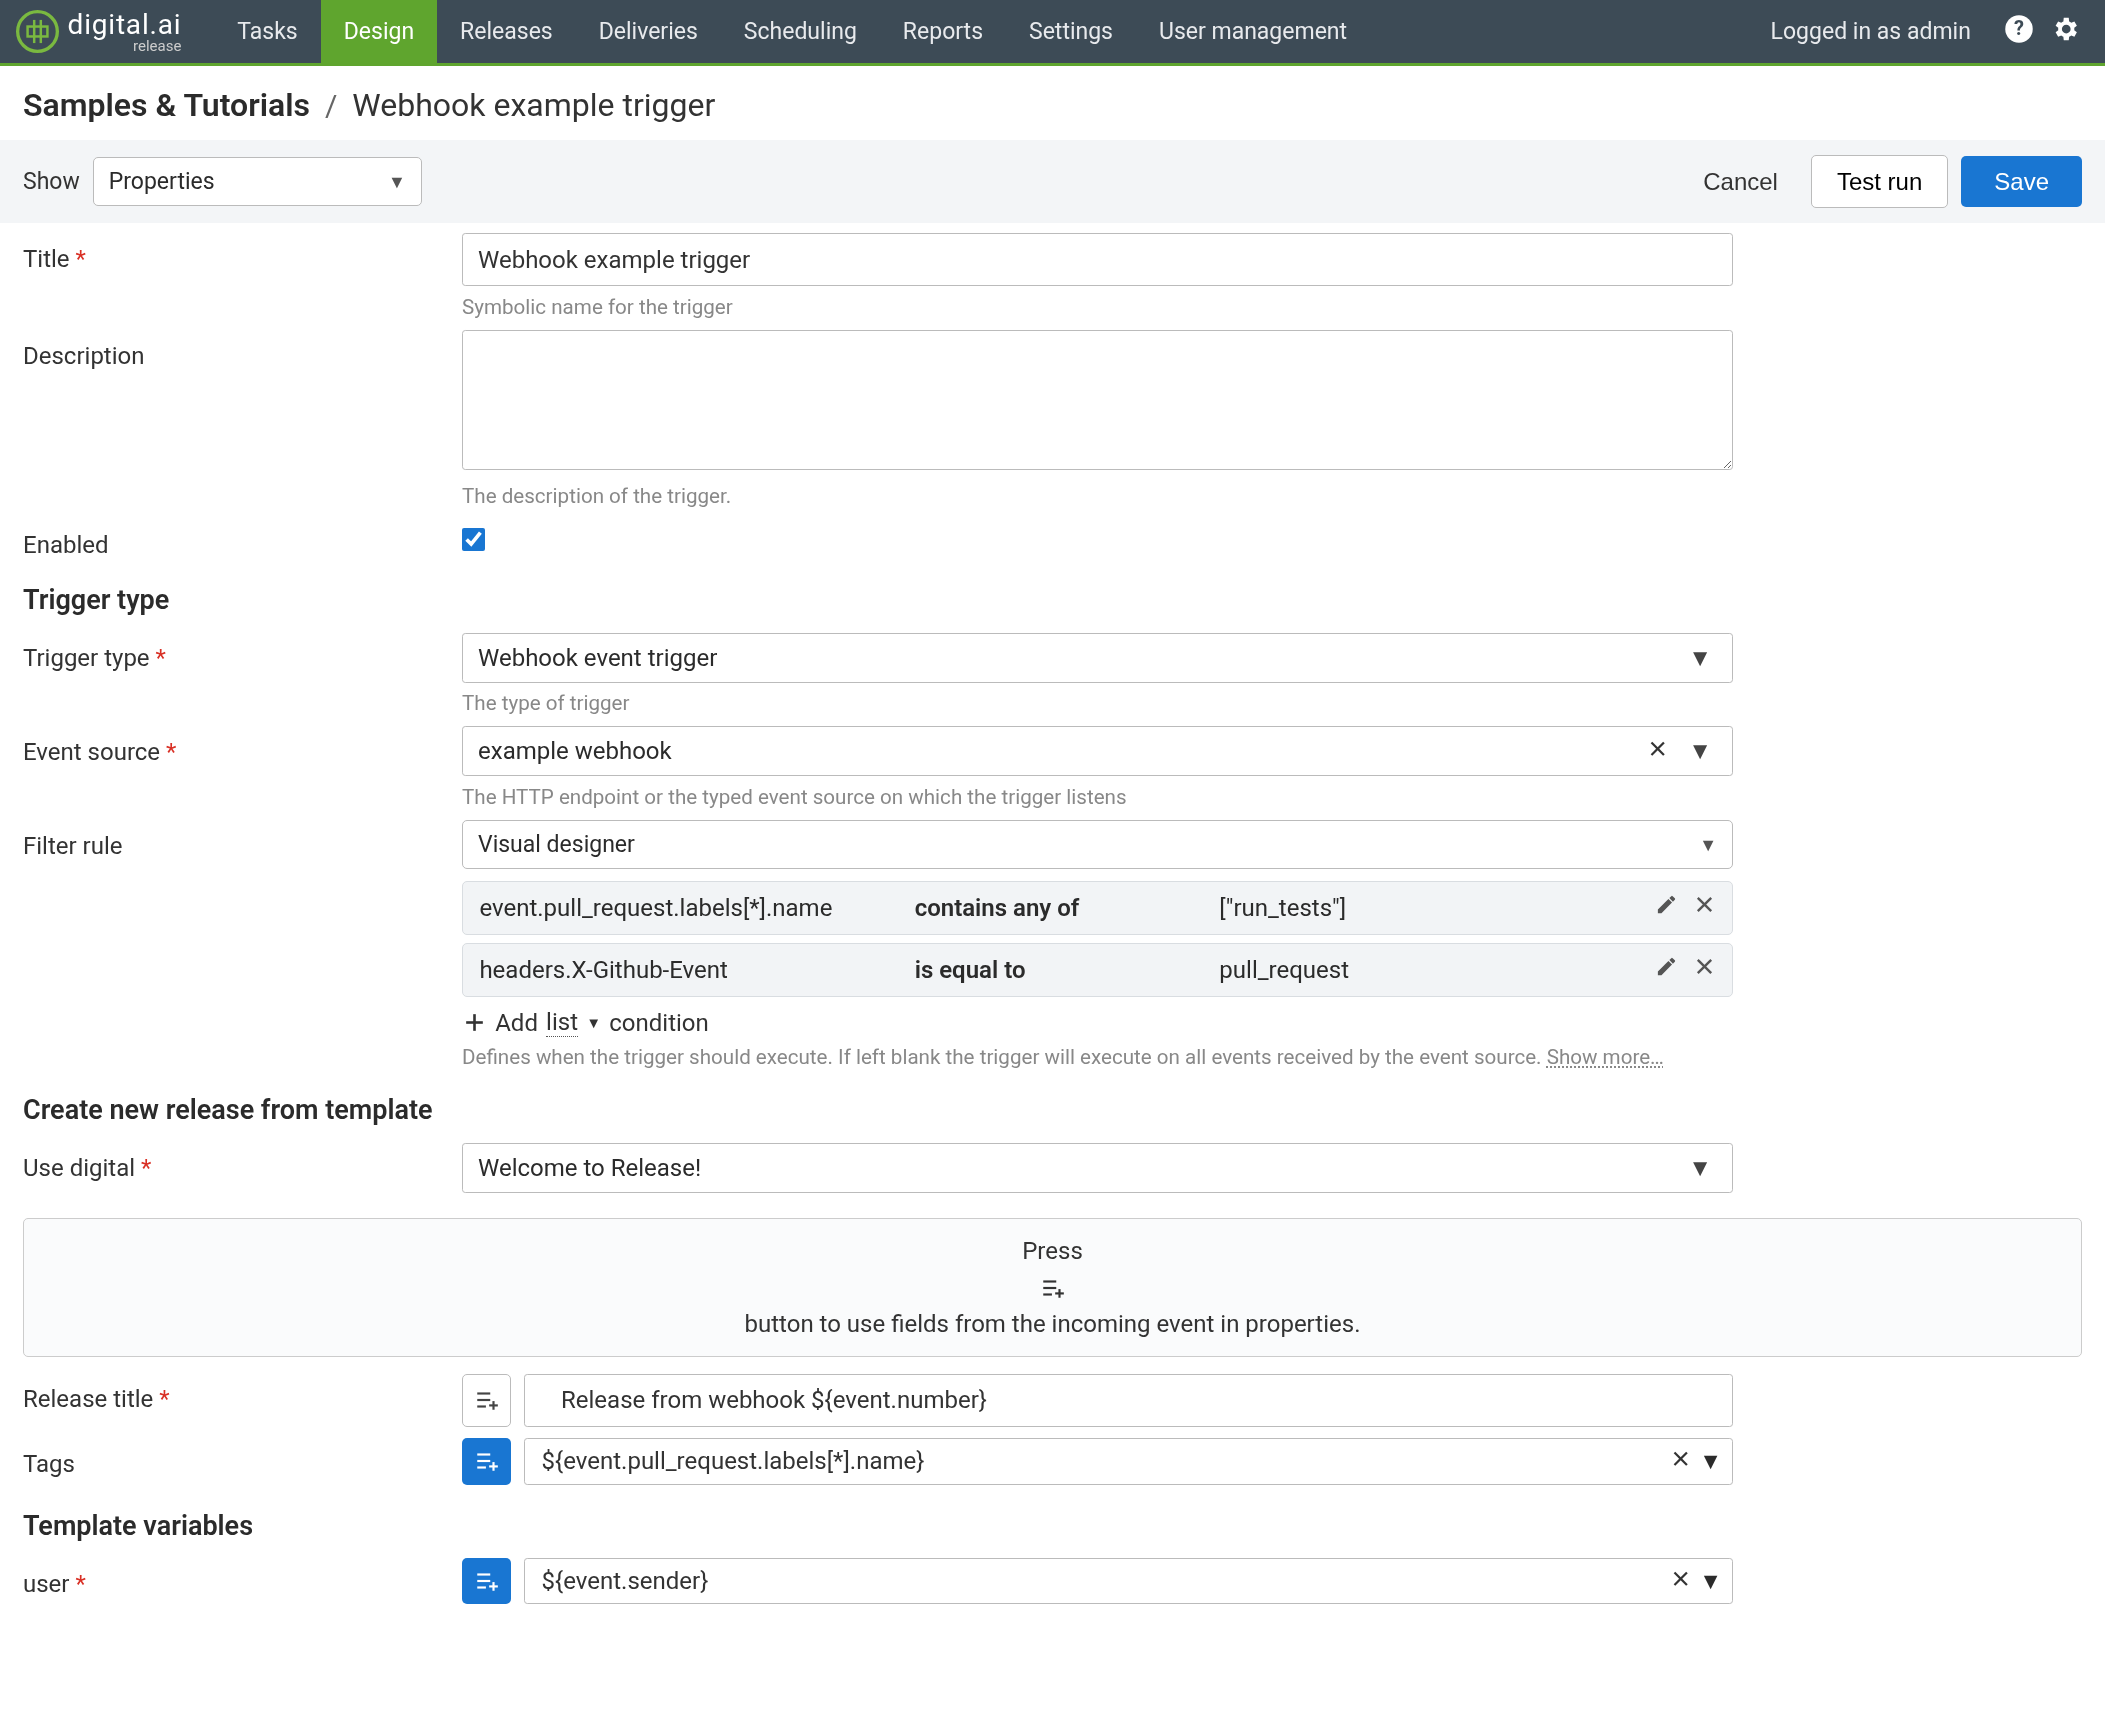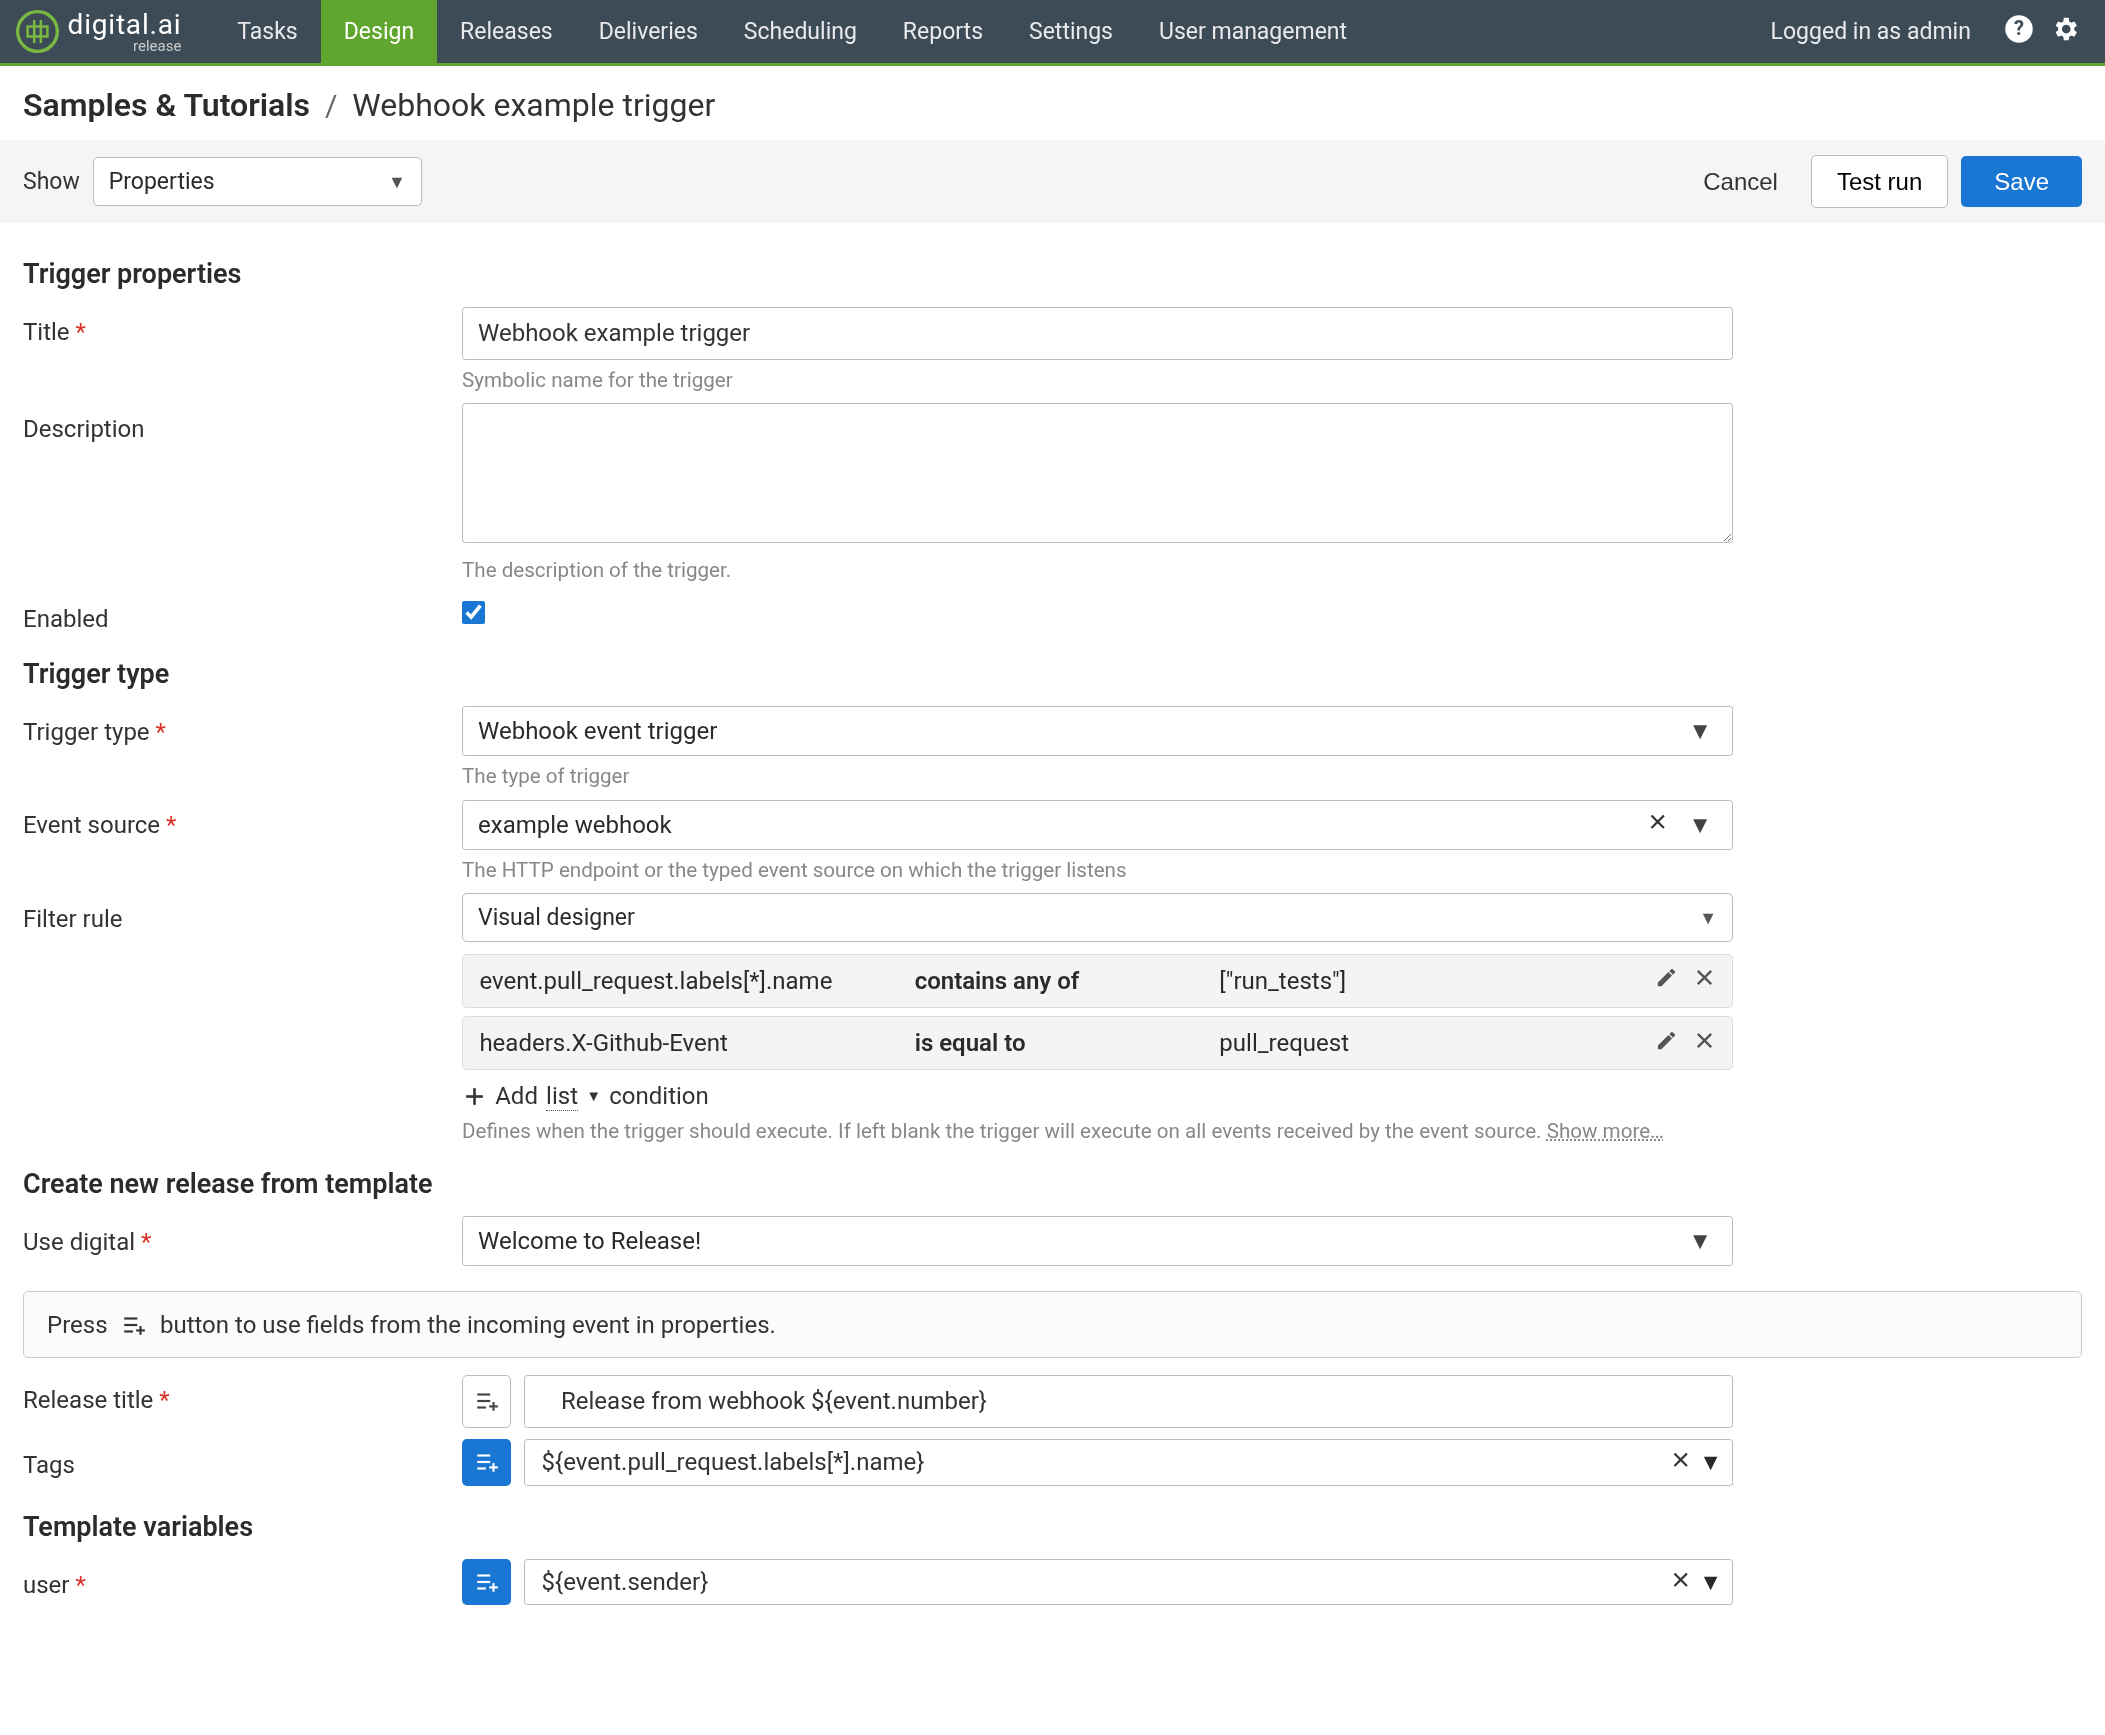--- a/index.html
+++ b/index.html
@@ -47,21 +47,21 @@
 
     .rule-row { display: flex; align-items: center; background: #f2f4f6; border: 0.8px solid #d9dde1; border-radius: 5px; padding: 11.5px 16.4px; margin-bottom: 8.2px; font-size: 24px; }
     .rule-col { flex: 1; }
     .rule-col.op { font-weight: 600; flex: 0.7; }
     .rule-icons { display: flex; gap: 15px; color: #555; }
     .rule-icon { cursor: pointer; }
 
     .add-cond { display: flex; align-items: center; gap: 8.2px; font-size: 24px; margin-top: 11.5px; color: #333; cursor: pointer; }
     .add-cond .listword { border-bottom: 0.8px dotted #555; }
 
-    .info-banner { border: 0.8px solid #ccc; border-radius: 5px; background: #fafbfc; padding: 18px 23px; font-size: 24px; color: #333; margin: 25px 0 16.4px; display: flex; align-items: center; gap: 8.2px; }
+    .info-banner { border: 0.8px solid #ccc; border-radius: 5px; background: #fafbfc; padding: 18px 23px; font-size: 24px; color: #333; margin: 25px 0 16.4px; display: flex; align-items: center; gap: 8.2px; flex-direction: column; }
     .mini-chip { display: inline-flex; align-items: center; padding: 1.6px 5px; }
 
     .field-with-chip { display: flex; align-items: stretch; gap: 13px; }
     .chip-btn { width: 49px; background: #1976d2; border-radius: 5px; display: flex; align-items: center; justify-content: center; cursor: pointer; }
     .chip-btn.outline { background: #fff; border: 0.8px solid #bbb; }
     .chip-btn svg { stroke: #fff; }
     .chip-btn.outline svg { stroke: #444; }
     .flex1 { flex: 1; padding-left: 36px; }
 
     .tag-input { border: 0.8px solid #bbb; border-radius: 3.3px; display: flex; align-items: center; padding: 8.2px 10px; gap: 8.2px; }
@@ -121,21 +121,20 @@
     <span class="caret">▼</span>
   </div>
   <div class="spacer"></div>
   <button class="plain-btn">Cancel</button>
   <button class="outline-btn">Test run</button>
   <button class="primary-btn">Save</button>
 </div>
 
 <div class="content">
 
-  <div class="section-title">Trigger properties</div>
 
   <div class="form-row">
     <div class="label-col"><span>Title</span> <span class="req">*</span></div>
     <div class="field-col">
       <input class="text-input" value="Webhook example trigger" style="">
       <div class="help">Symbolic name for the trigger</div>
     </div>
   </div>
 
   <div class="form-row">

